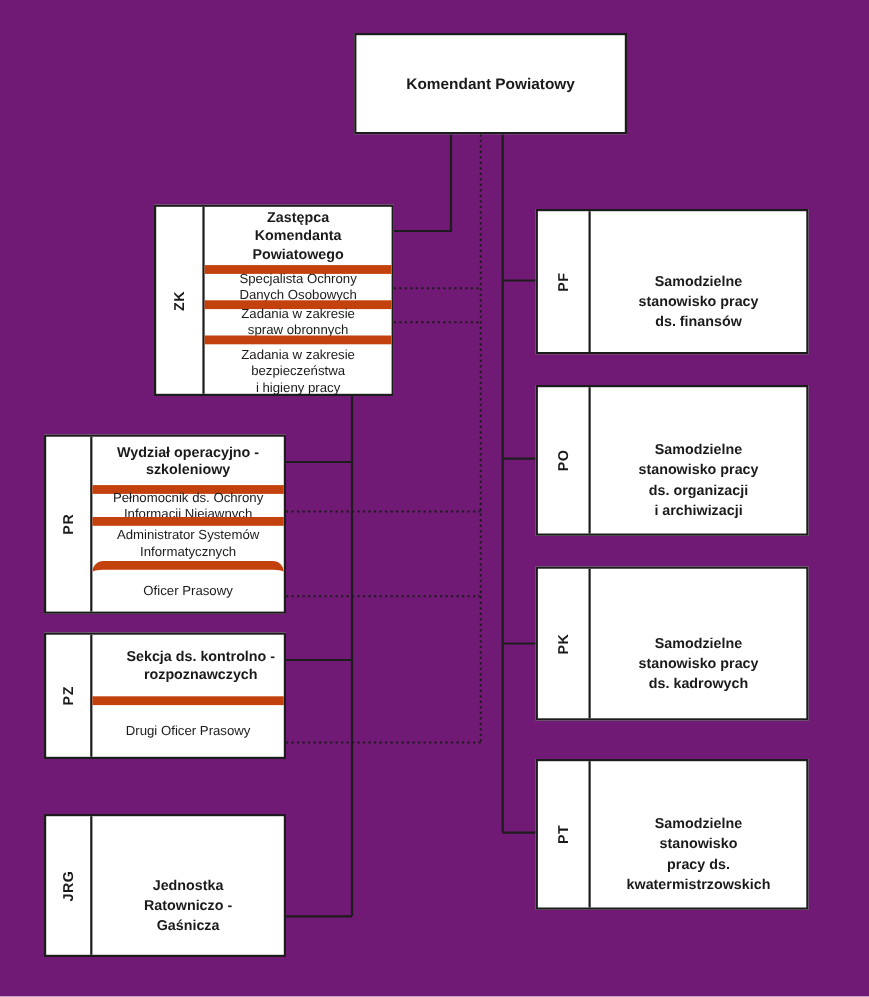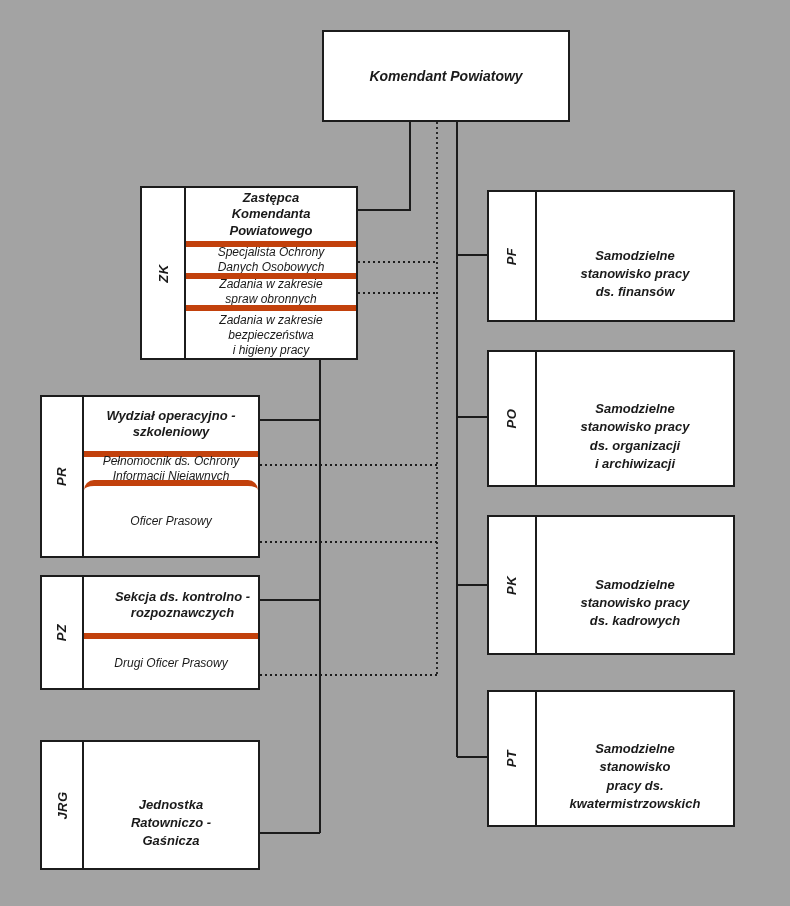--- a/index.html
+++ b/index.html
@@ -2,23 +2,22 @@
 <html><head>
 <meta charset="utf-8">
 <style>
   * { margin: 0; padding: 0; box-sizing: border-box; }
   html, body { background: #ffffff; }
   body { font-family: "Liberation Sans", sans-serif; color: #1a1a1a; }
   .canvas {
     position: relative;
     width: 790px;
     height: 906px;
-    background: #a3a3a3;
+    background: #701a75;
     overflow: hidden;
-    font-style: italic;
   }
   svg.wires { position: absolute; left: 0; top: 0; width: 790px; height: 906px; }
 
   .box {
     position: absolute;
     border: 2px solid #1c1c1c;
     background: #ffffff;
     display: flex;
   }
   .box.top {
@@ -46,21 +45,21 @@
   .row {
     display: flex;
     align-items: center;
     justify-content: center;
     text-align: center;
     white-space: pre-line;
     font-size: 12px;
     line-height: 1.25;
     padding: 2px 4px;
   }
-  .row + .row { border-top: 6px solid #c2410c; }
+  .row + .row { border-top: 8px solid #c2410c; }
   .hdr { font-weight: bold; font-size: 13px; }
   .single {
     flex: 1;
     display: flex;
     align-items: center;
     justify-content: center;
     text-align: center;
     white-space: pre-line;
     font-weight: bold;
     font-size: 13px;
@@ -117,24 +116,26 @@
 bezpieczeństwa
 i higieny pracy</div>
     </div>
   </div>
 
   <div class="box" style="left:40px; top:395px; width:220px; height:163px;">
     <div class="code" style="width:42px;">
       <span>PR</span>
     </div>
     <div class="content">
-      <div class="row hdr" style="height:54px;">Wydział operacyjno -
+      <div class="row hdr" style="height:44px;">Wydział operacyjno -
 szkoleniowy</div>
       <div class="row" style="height:29px;">Pełnomocnik ds. Ochrony
 Informacji Niejawnych</div>
+      <div class="row" style="height:40px;">Administrator Systemów
+Informatycznych</div>
       <div class="row" style="flex:1;border-radius:10px;">Oficer Prasowy</div>
     </div>
   </div>
 
   <div class="box" style="left:40px; top:575px; width:220px; height:115px;">
     <div class="code" style="width:42px;">
       <span>PZ</span>
     </div>
     <div class="content">
       <div class="row hdr" style="height:56px;margin-left:23px;">Sekcja ds. kontrolno -

